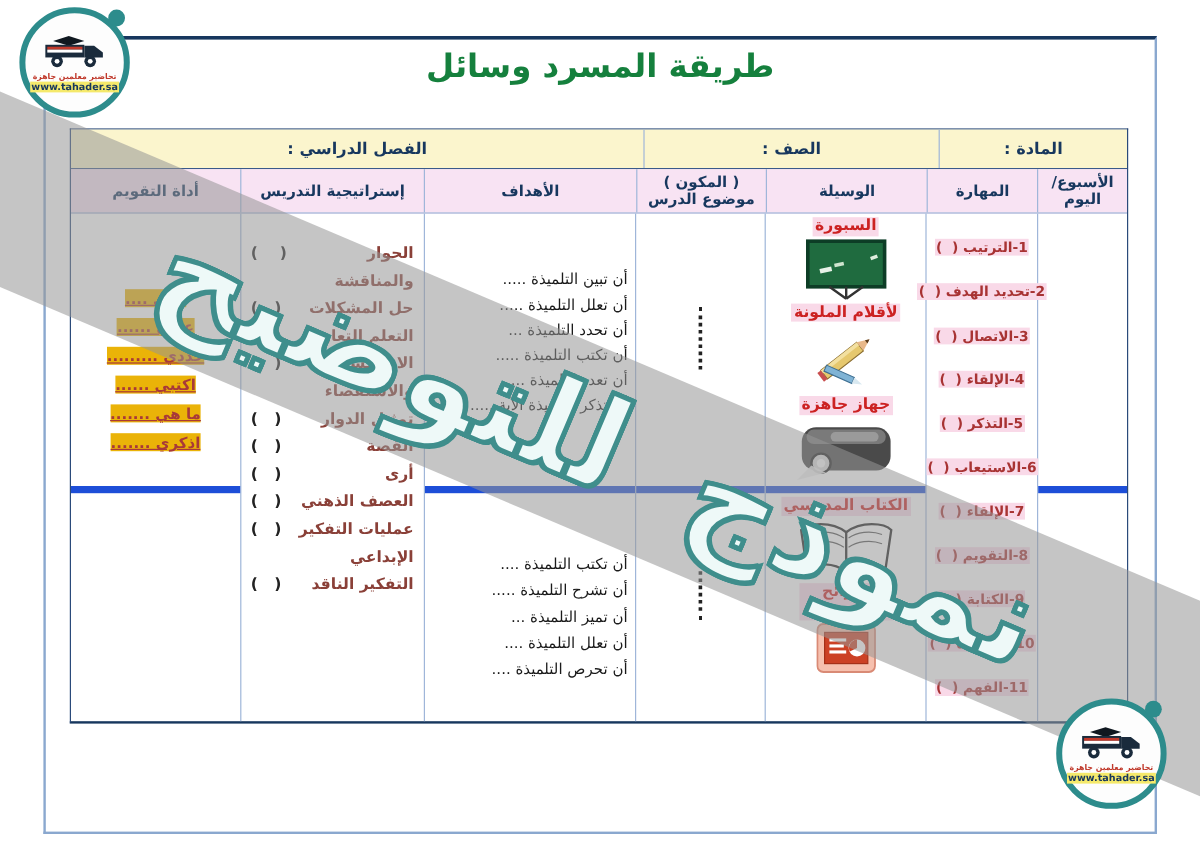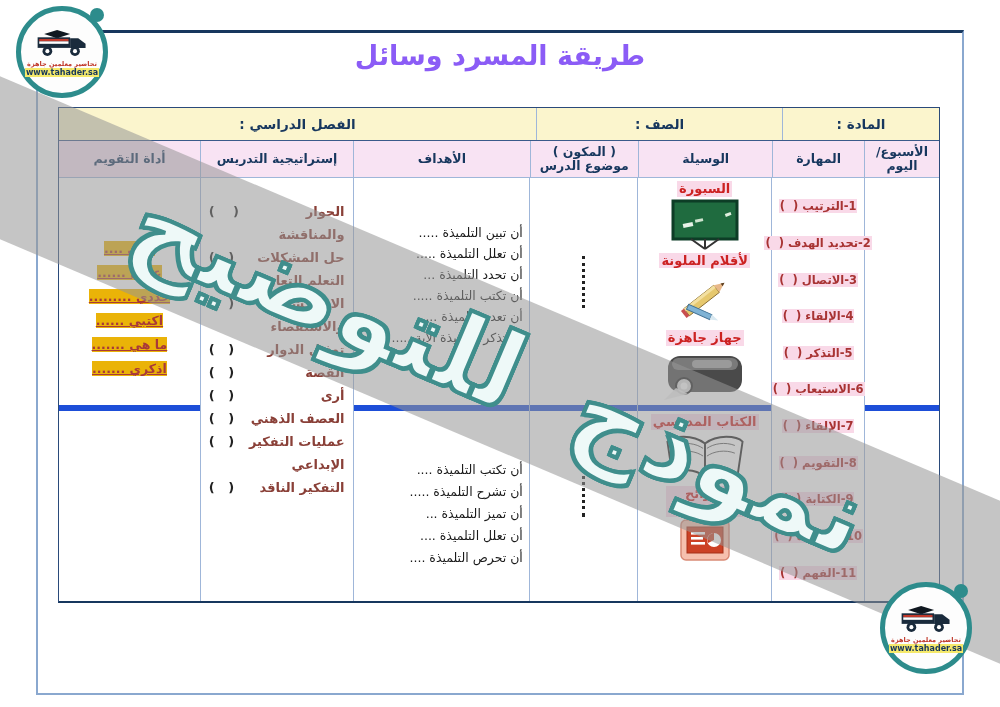--- a/index.html
+++ b/index.html
@@ -13,21 +13,21 @@
 
   
   .frame {
     position:absolute; left:36px; right:36px; top:30px; bottom:12px;
     border:2px solid #8aa8cf; border-top:3px solid #17375E;
     pointer-events:none;
   }
 
   .page-title {
     position:absolute; top:40px; left:0; right:0;
-    text-align:center; font-size:27px; font-weight:bold; color:#8b5cf6;
+    text-align:center; font-size:27px; font-weight:bold; color:#15803d;
     z-index:2;
   }
 
   
   .sheet {
     position:absolute; top:107px; right:60px; width:882px;
     border:1px solid #2a4a7a; border-bottom:2px solid #17375E;
     background:#fff; direction:rtl; z-index:2;
   }
   .row { display:flex; }

